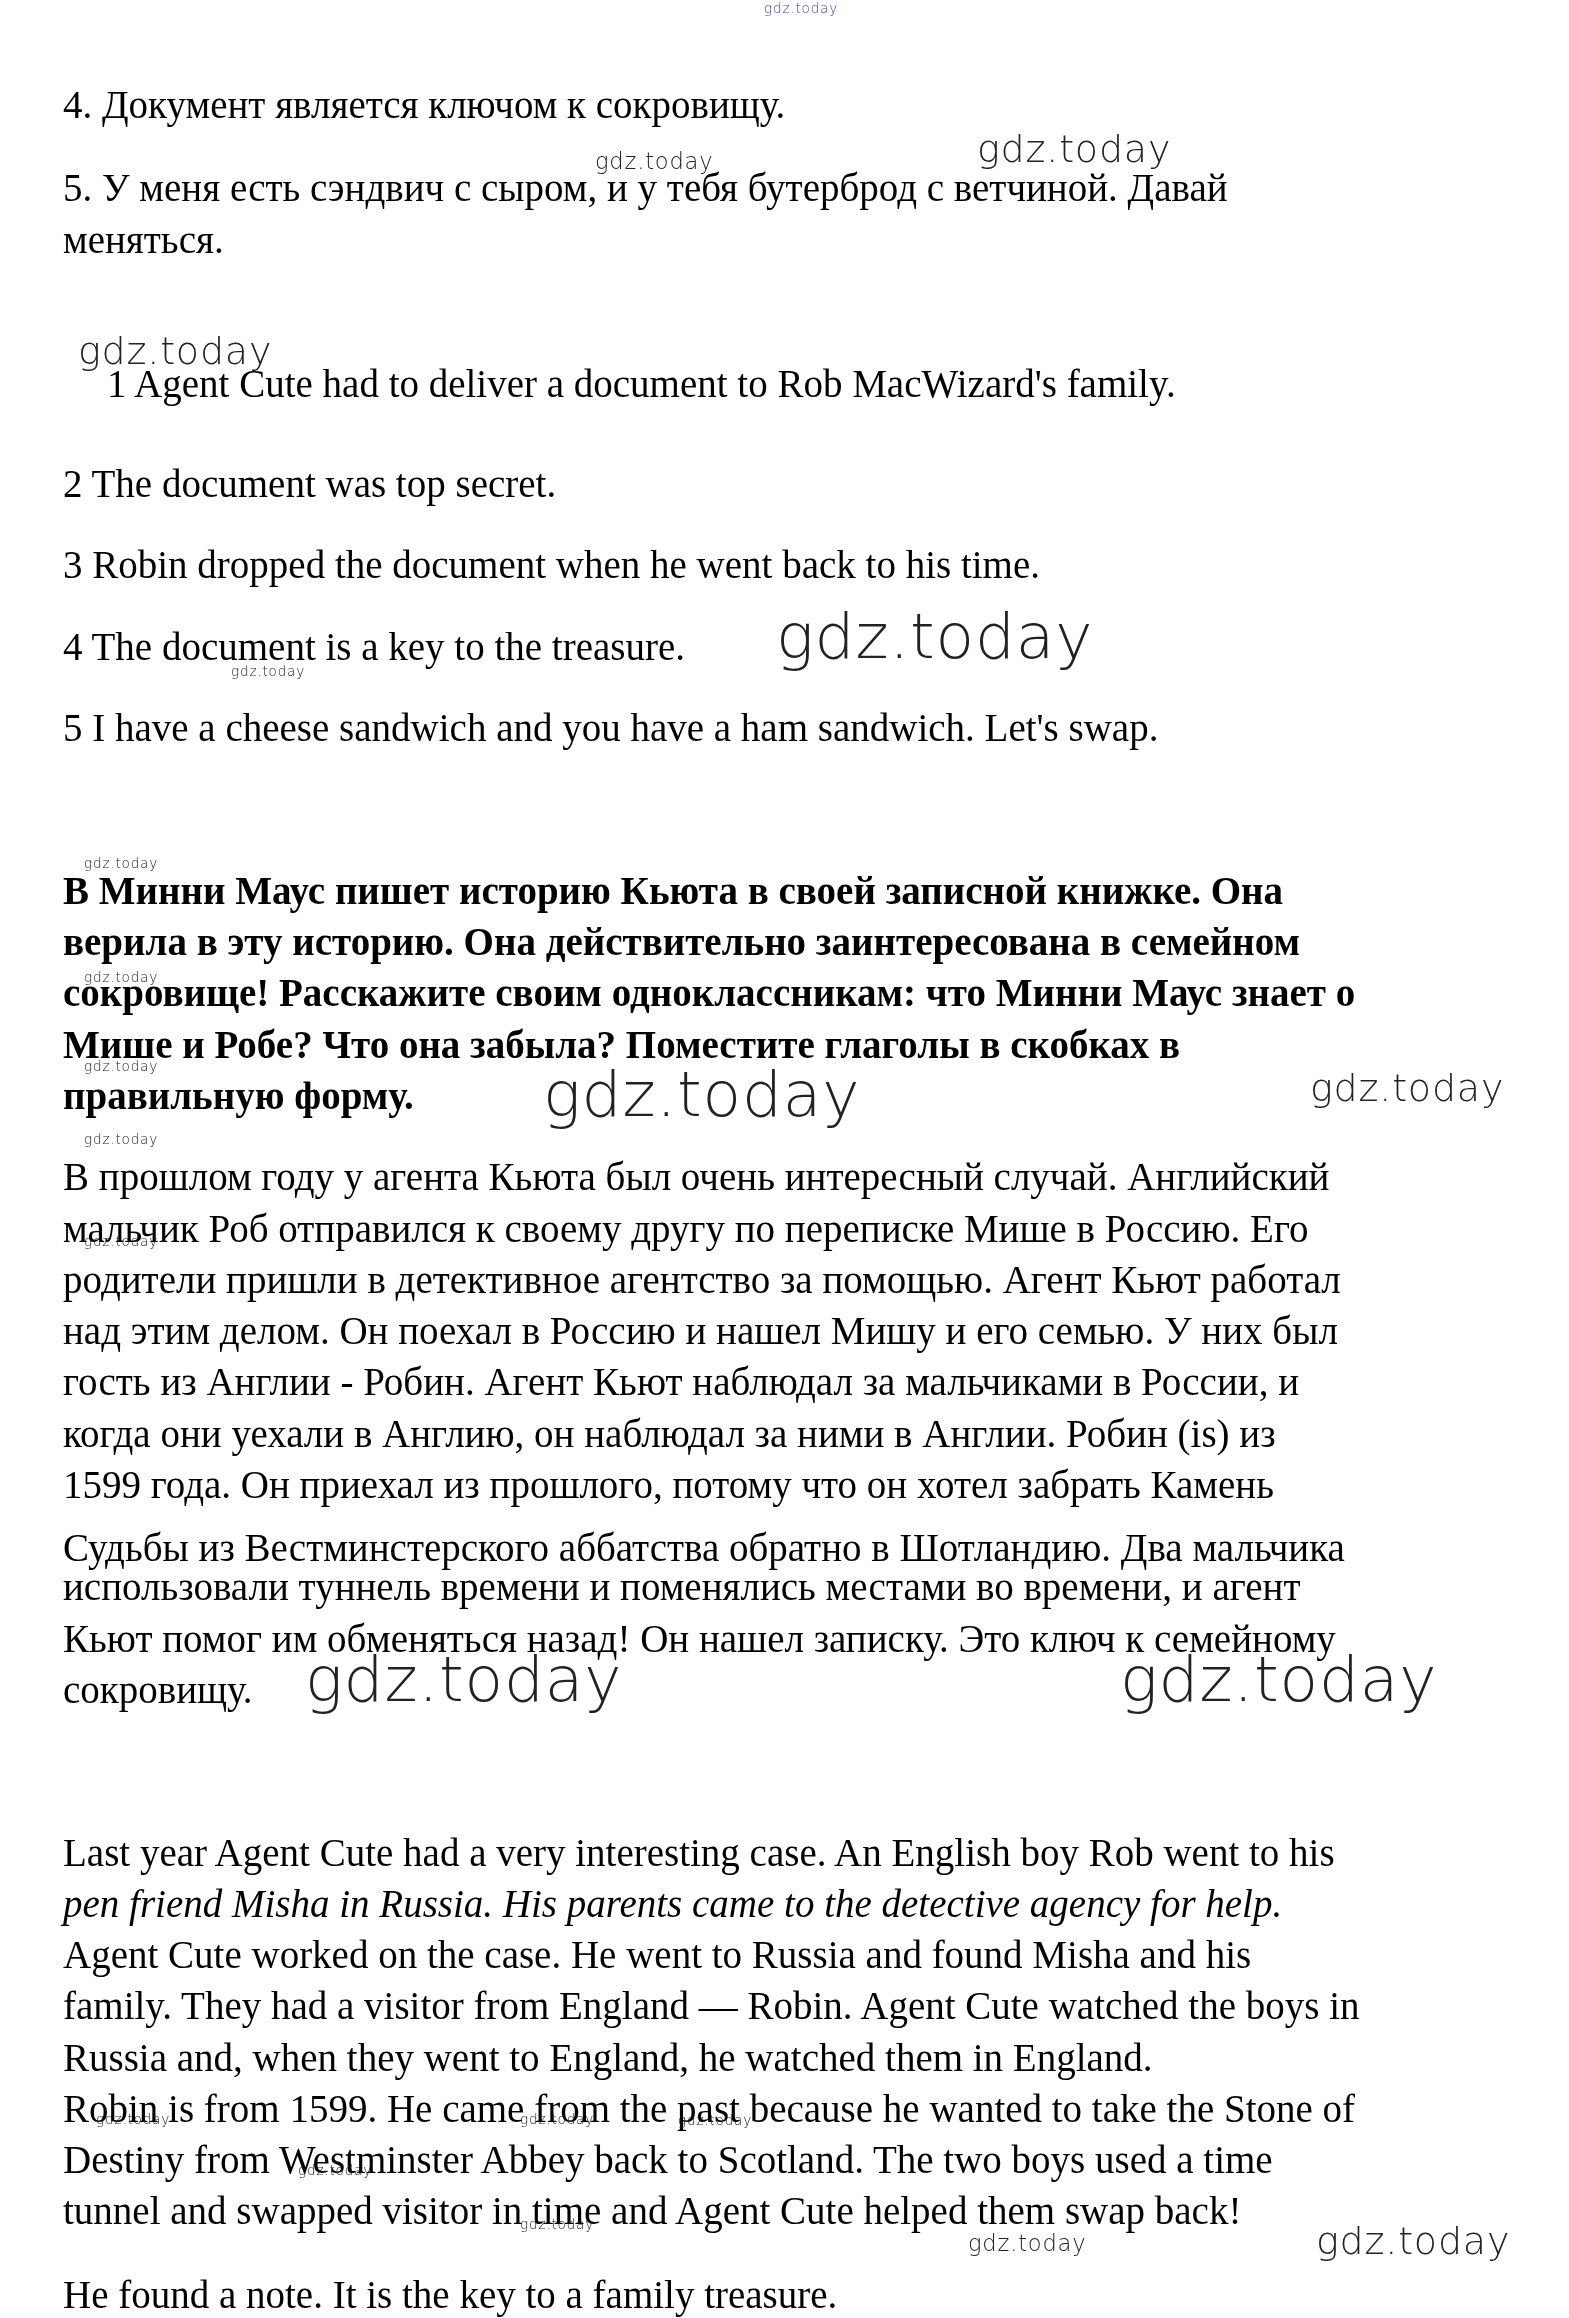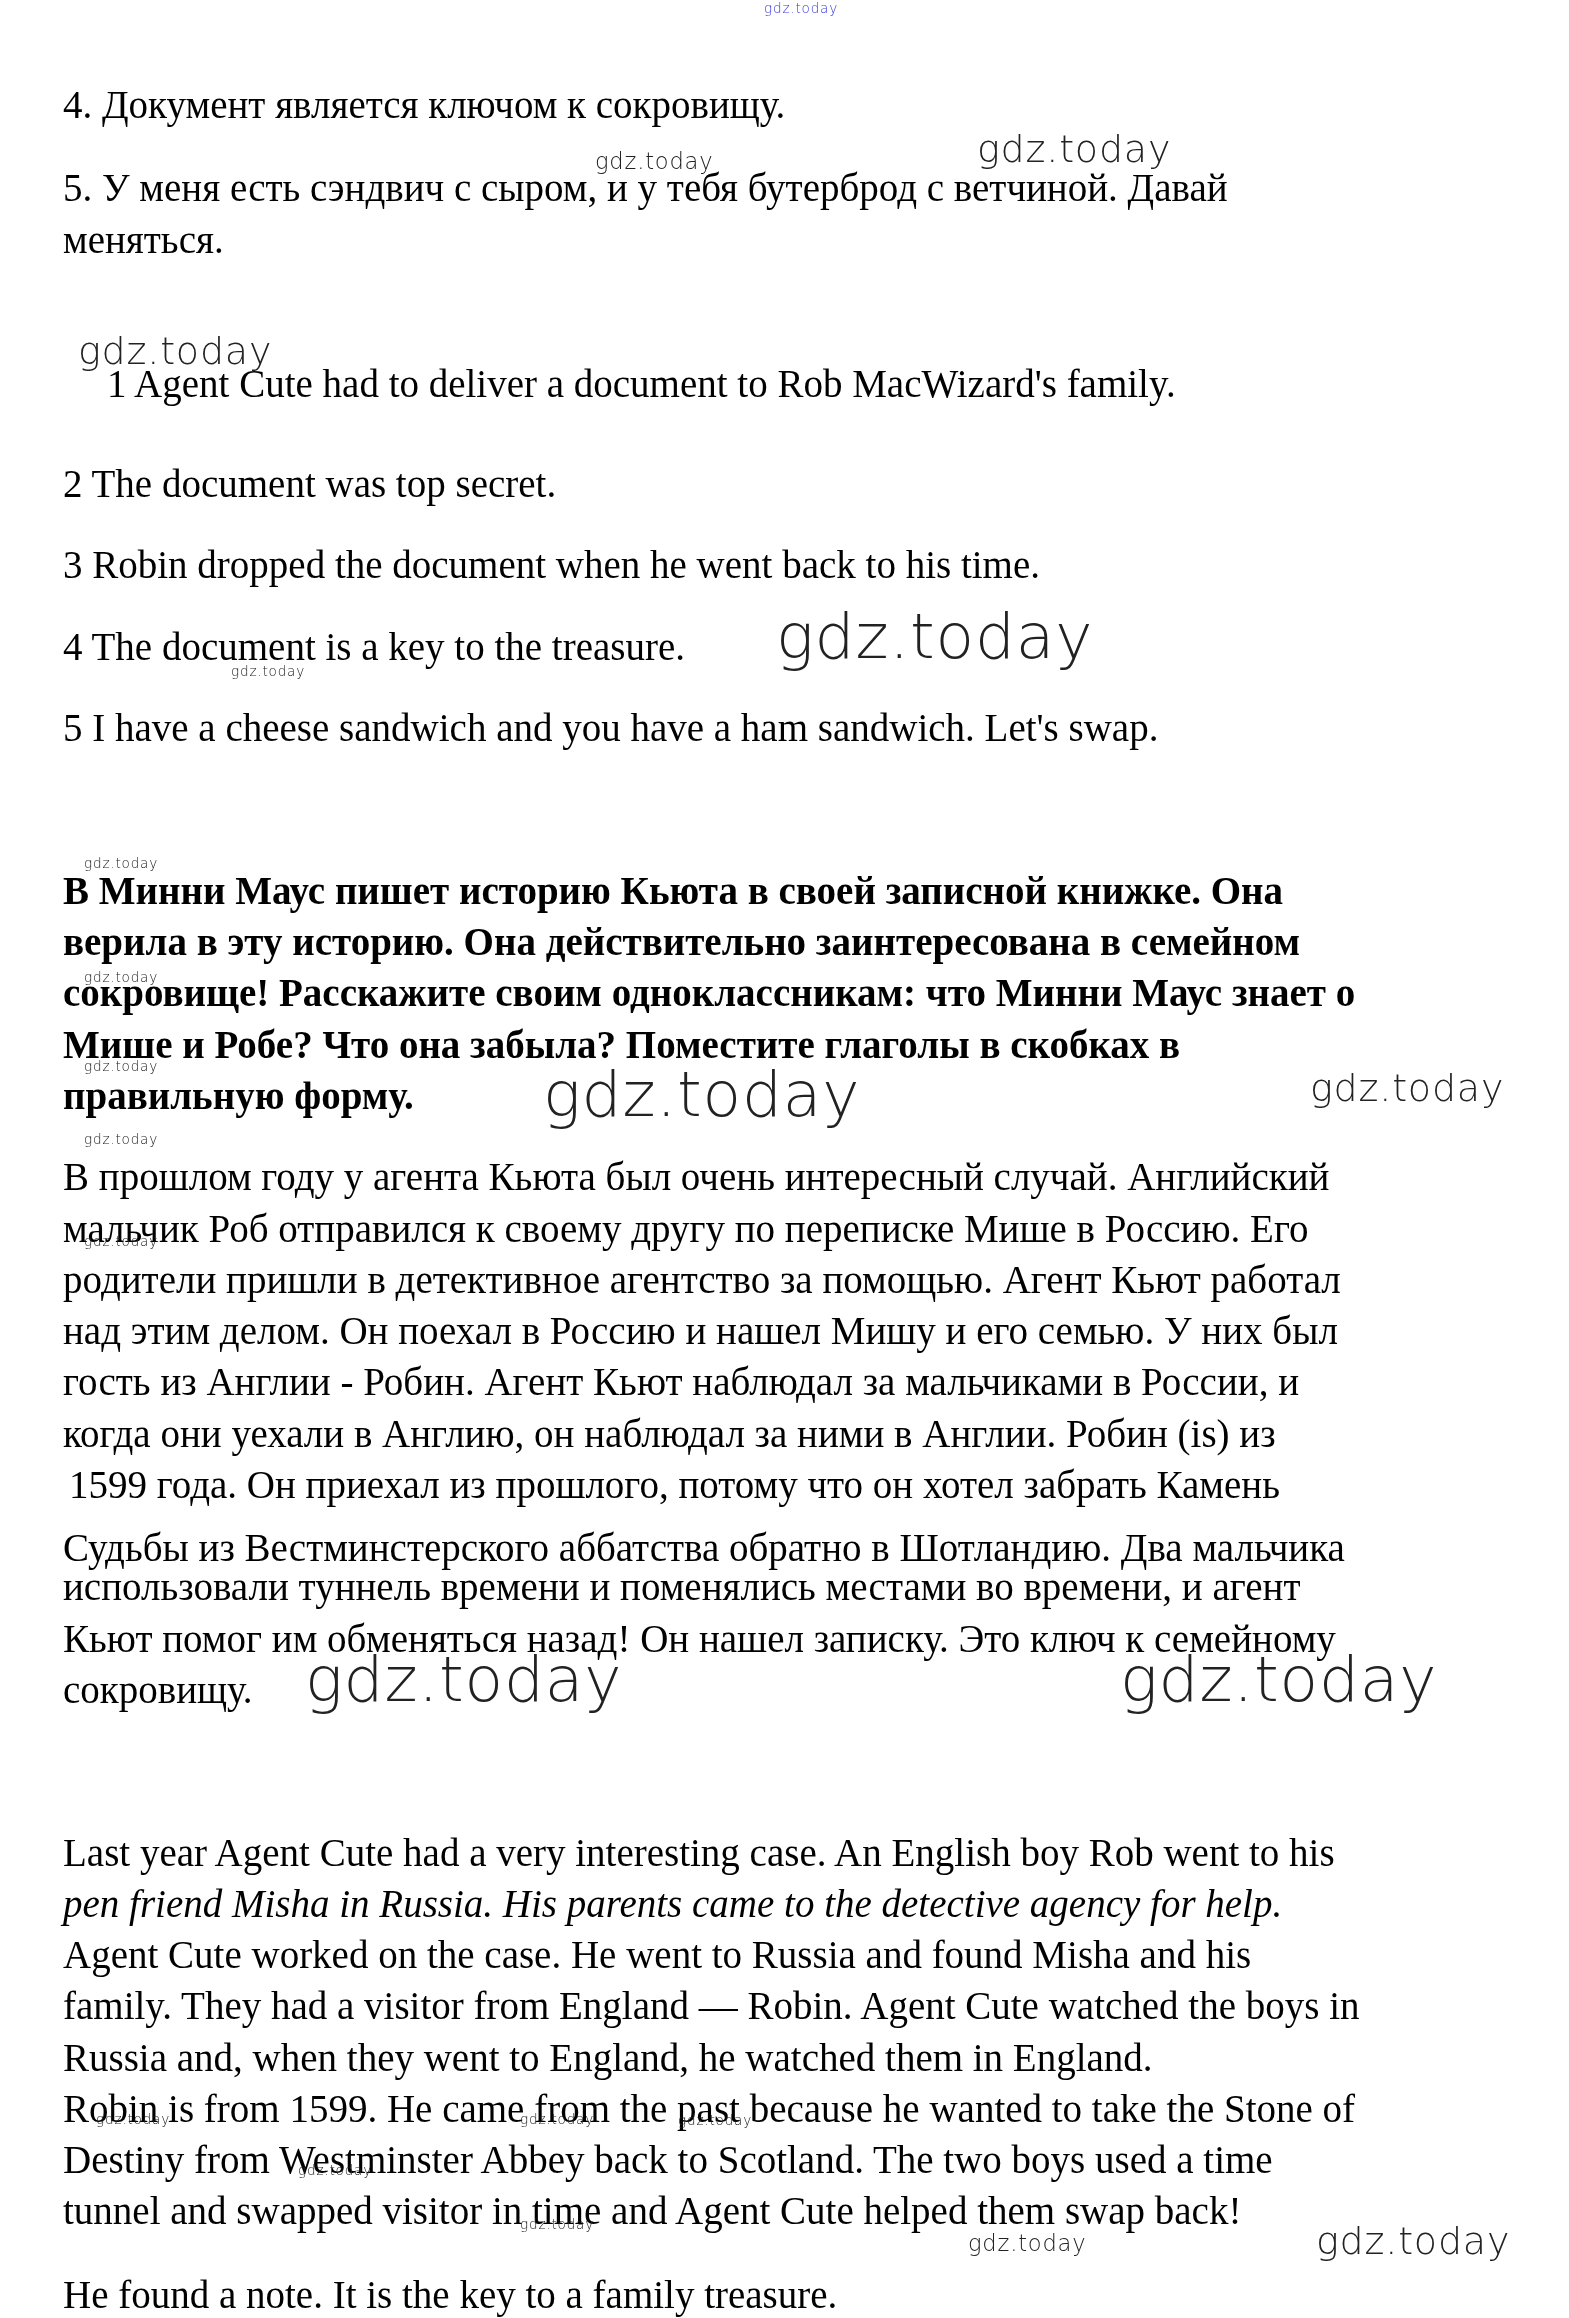--- a/index.html
+++ b/index.html
@@ -66,21 +66,21 @@
 <div class="wm wm-m" style="left:1310px; top:1066px;">gdz.today</div>
 
 <div class="wm wm-xs" style="left:84px; top:1131px;">gdz.today</div>
 <div class="line" style="top:1153px;">В прошлом году у агента Кьюта был очень интересный случай. Английский</div>
 <div class="line" style="top:1205px;">мальчик Роб отправился к своему другу по переписке Мише в Россию. Его</div>
 <div class="wm wm-xs" style="left:84px; top:1233px;">gdz.today</div>
 <div class="line" style="top:1256px;">родители пришли в детективное агентство за помощью. Агент Кьют работал</div>
 <div class="line" style="top:1307px;">над этим делом. Он поехал в Россию и нашел Мишу и его семью. У них был</div>
 <div class="line" style="top:1358px;">гость из Англии - Робин. Агент Кьют наблюдал за мальчиками в России, и</div>
 <div class="line" style="top:1410px;">когда они уехали в Англию, он наблюдал за ними в Англии. Робин (is) из</div>
-<div class="line" style="top:1461px;margin-left:6px;">1599 года. Он приехал из прошлого, потому что он хотел забрать Камень</div>
+<div class="line" style="top:1461px;">1599 года. Он приехал из прошлого, потому что он хотел забрать Камень</div>
 <div class="line" style="top:1524px;">Судьбы из Вестминстерского аббатства обратно в Шотландию. Два мальчика</div>
 <div class="line" style="top:1563px;">использовали туннель времени и поменялись местами во времени, и агент</div>
 <div class="line" style="top:1615px;">Кьют помог им обменяться назад! Он нашел записку. Это ключ к семейному</div>
 <div class="line" style="top:1666px;">сокровищу.</div>
 <div class="wm wm-l" style="left:305px; top:1643px;">gdz.today</div>
 <div class="wm wm-l" style="left:1120px; top:1643px;">gdz.today</div>
 
 <div class="line" style="top:1829px;">Last year Agent Cute had a very interesting case. An English boy Rob went to his</div>
 <div class="line" style="top:1880px;font-style:italic;">pen friend Misha in Russia. His parents came to the detective agency for help.</div>
 <div class="line" style="top:1931px;">Agent Cute worked on the case. He went to Russia and found Misha and his</div>

